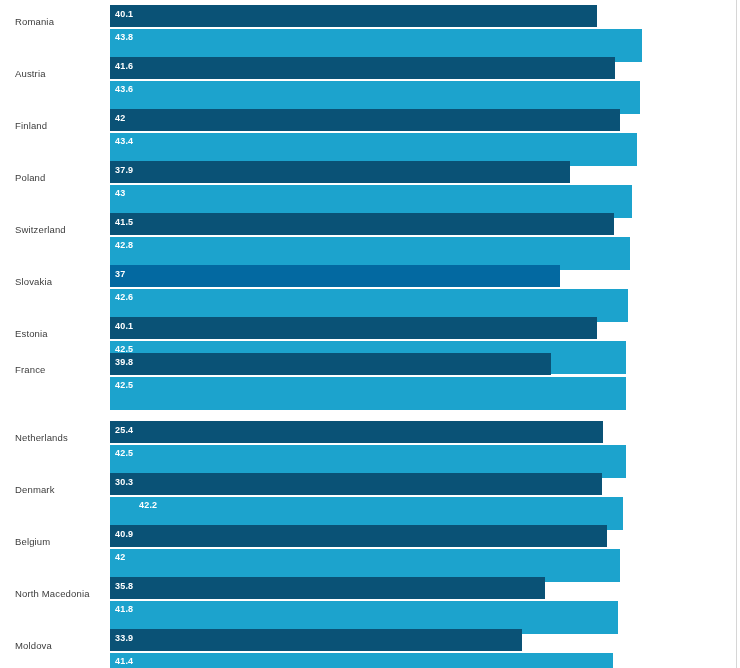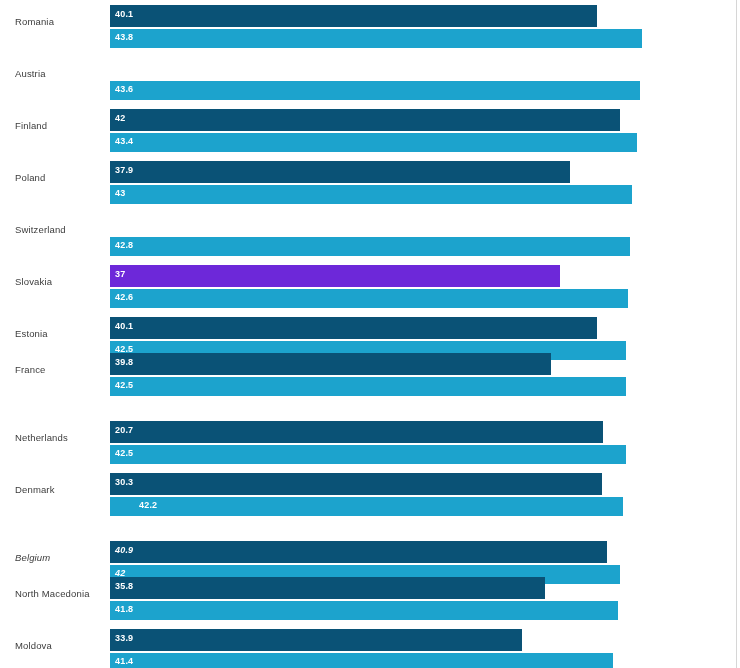--- a/index.html
+++ b/index.html
@@ -60,21 +60,21 @@
     overflow: hidden;
     white-space: nowrap;
   }
   .bar-primary {
     top: 5px;
     height: 22px;
     background: #0a5276;
   }
   .bar-secondary {
     top: 29px;
-    height: 19px;
+    height: 33px;
     background: #1ca3cd;
   }
   .bar-value {
     display: block;
     font-size: 9px;
     font-weight: bold;
     color: #ffffff;
     letter-spacing: 0.2px;
   }
   .bar-primary .bar-value { line-height: 19px; }
@@ -90,20 +90,23 @@
         <div class="cat-label">Romania</div>
         <div class="bar bar-primary" style="width: 487px; background: rgb(10, 82, 118);">
           <span class="bar-value">40.1</span>
         </div>
         <div class="bar bar-secondary" style="width: 532px; background: rgb(28, 163, 205);">
           <span class="bar-value">43.8</span>
         </div>
       </div>
       <div class="bar-group" style="top: 52px;">
         <div class="cat-label">Austria</div>
+        <div class="bar bar-primary" style="width: 505px; background: rgb(10, 82, 118);">
+          <span class="bar-value">41.6</span>
+        </div>
         <div class="bar bar-secondary" style="width: 530px; background: rgb(28, 163, 205);">
           <span class="bar-value">43.6</span>
         </div>
       </div>
       <div class="bar-group" style="top: 104px;">
         <div class="cat-label">Finland</div>
         <div class="bar bar-primary" style="width: 510px; background: rgb(10, 82, 118);">
           <span class="bar-value">42</span>
         </div>
         <div class="bar bar-secondary" style="width: 527px; background: rgb(28, 163, 205);">
@@ -114,27 +117,30 @@
         <div class="cat-label">Poland</div>
         <div class="bar bar-primary" style="width: 460px; background: rgb(10, 82, 118);">
           <span class="bar-value">37.9</span>
         </div>
         <div class="bar bar-secondary" style="width: 522px; background: rgb(28, 163, 205);">
           <span class="bar-value">43</span>
         </div>
       </div>
       <div class="bar-group" style="top: 208px;">
         <div class="cat-label">Switzerland</div>
+        <div class="bar bar-primary" style="width: 504px; background: rgb(10, 82, 118);">
+          <span class="bar-value">41.5</span>
+        </div>
         <div class="bar bar-secondary" style="width: 520px; background: rgb(28, 163, 205);">
           <span class="bar-value">42.8</span>
         </div>
       </div>
       <div class="bar-group" style="top: 260px;">
         <div class="cat-label">Slovakia</div>
-        <div class="bar bar-primary" style="width: 450px; background: #6d28d9;">
+        <div class="bar bar-primary" style="width: 450px; background: #0369a1;">
           <span class="bar-value">37</span>
         </div>
         <div class="bar bar-secondary" style="width: 518px; background: rgb(28, 163, 205);">
           <span class="bar-value">42.6</span>
         </div>
       </div>
       <div class="bar-group" style="top: 312px;">
         <div class="cat-label">Estonia</div>
         <div class="bar bar-primary" style="width: 487px; background: rgb(10, 82, 118);">
           <span class="bar-value">40.1</span>
@@ -148,36 +154,36 @@
         <div class="bar bar-primary" style="width: 441px; background: rgb(10, 82, 118);">
           <span class="bar-value">39.8</span>
         </div>
         <div class="bar bar-secondary" style="width: 516px; background: rgb(28, 163, 205);">
           <span class="bar-value">42.5</span>
         </div>
       </div>
       <div class="bar-group" style="top: 416px;">
         <div class="cat-label">Netherlands</div>
         <div class="bar bar-primary" style="width: 493px; background: rgb(10, 82, 118);">
-          <span class="bar-value">20.7</span>
+          <span class="bar-value">25.4</span>
         </div>
         <div class="bar bar-secondary" style="width: 516px; background: rgb(28, 163, 205);">
           <span class="bar-value">42.5</span>
         </div>
       </div>
       <div class="bar-group" style="top: 468px;">
         <div class="cat-label">Denmark</div>
         <div class="bar bar-primary" style="width: 492px; background: rgb(10, 82, 118);">
           <span class="bar-value">30.3</span>
         </div>
         <div class="bar bar-secondary" style="width: 513px; background: rgb(28, 163, 205); padding-left: 29px;">
           <span class="bar-value">42.2</span>
         </div>
       </div>
-      <div class="bar-group" style="top: 536px; font-style: italic;">
+      <div class="bar-group" style="top: 520px;">
         <div class="cat-label">Belgium</div>
         <div class="bar bar-primary" style="width: 497px; background: rgb(10, 82, 118);">
           <span class="bar-value">40.9</span>
         </div>
         <div class="bar bar-secondary" style="width: 510px; background: rgb(28, 163, 205);">
           <span class="bar-value">42</span>
         </div>
       </div>
       <div class="bar-group" style="top: 572px;">
         <div class="cat-label">North Macedonia</div>

